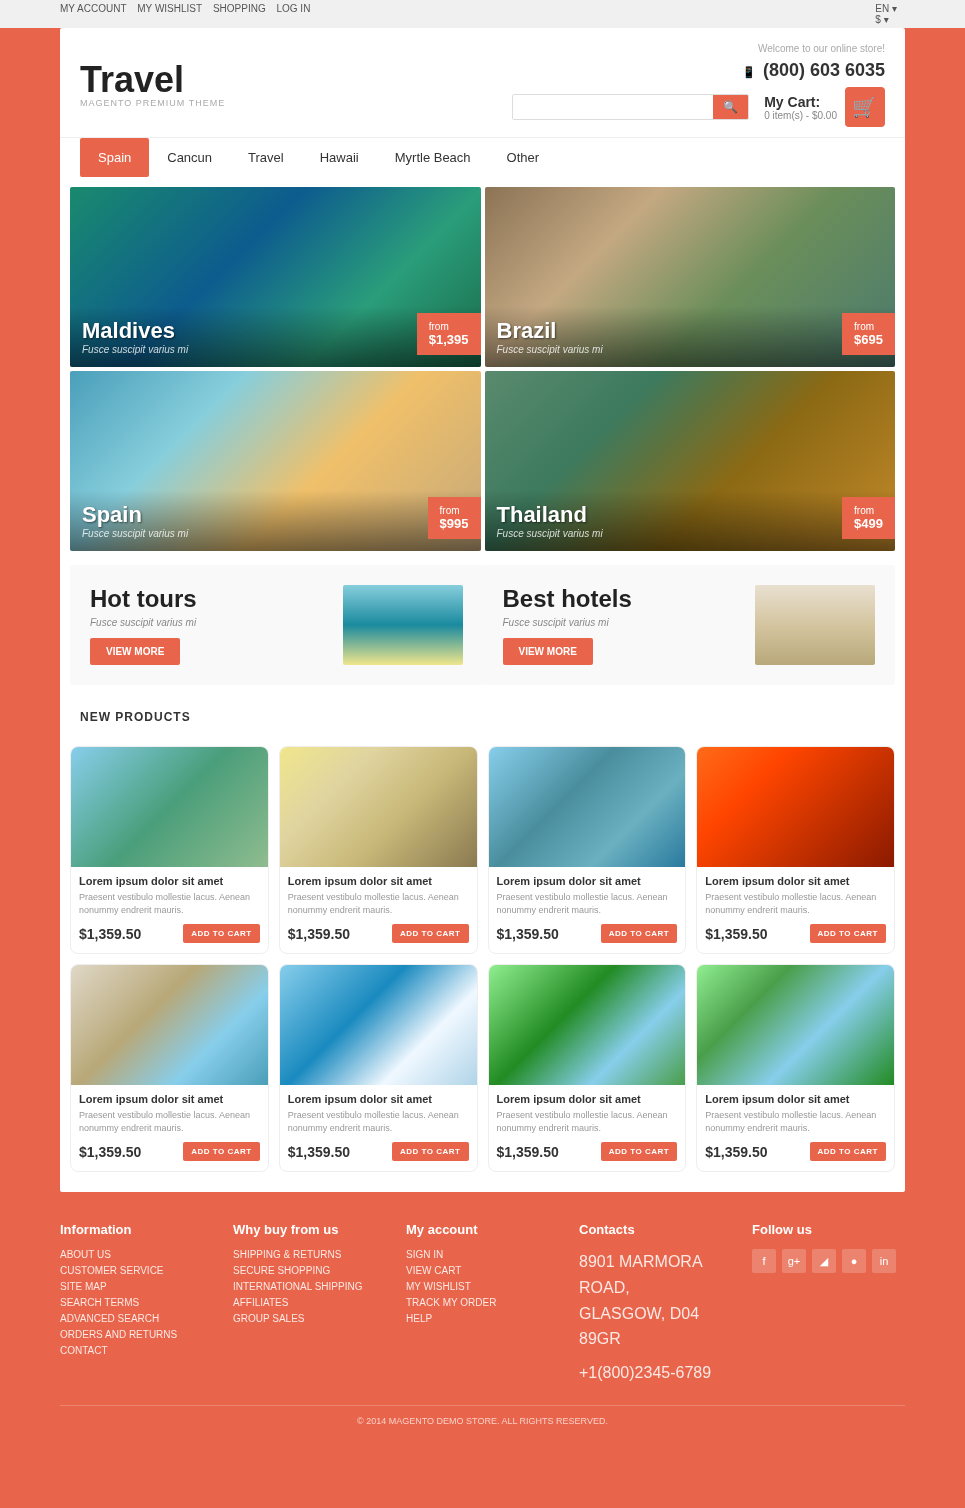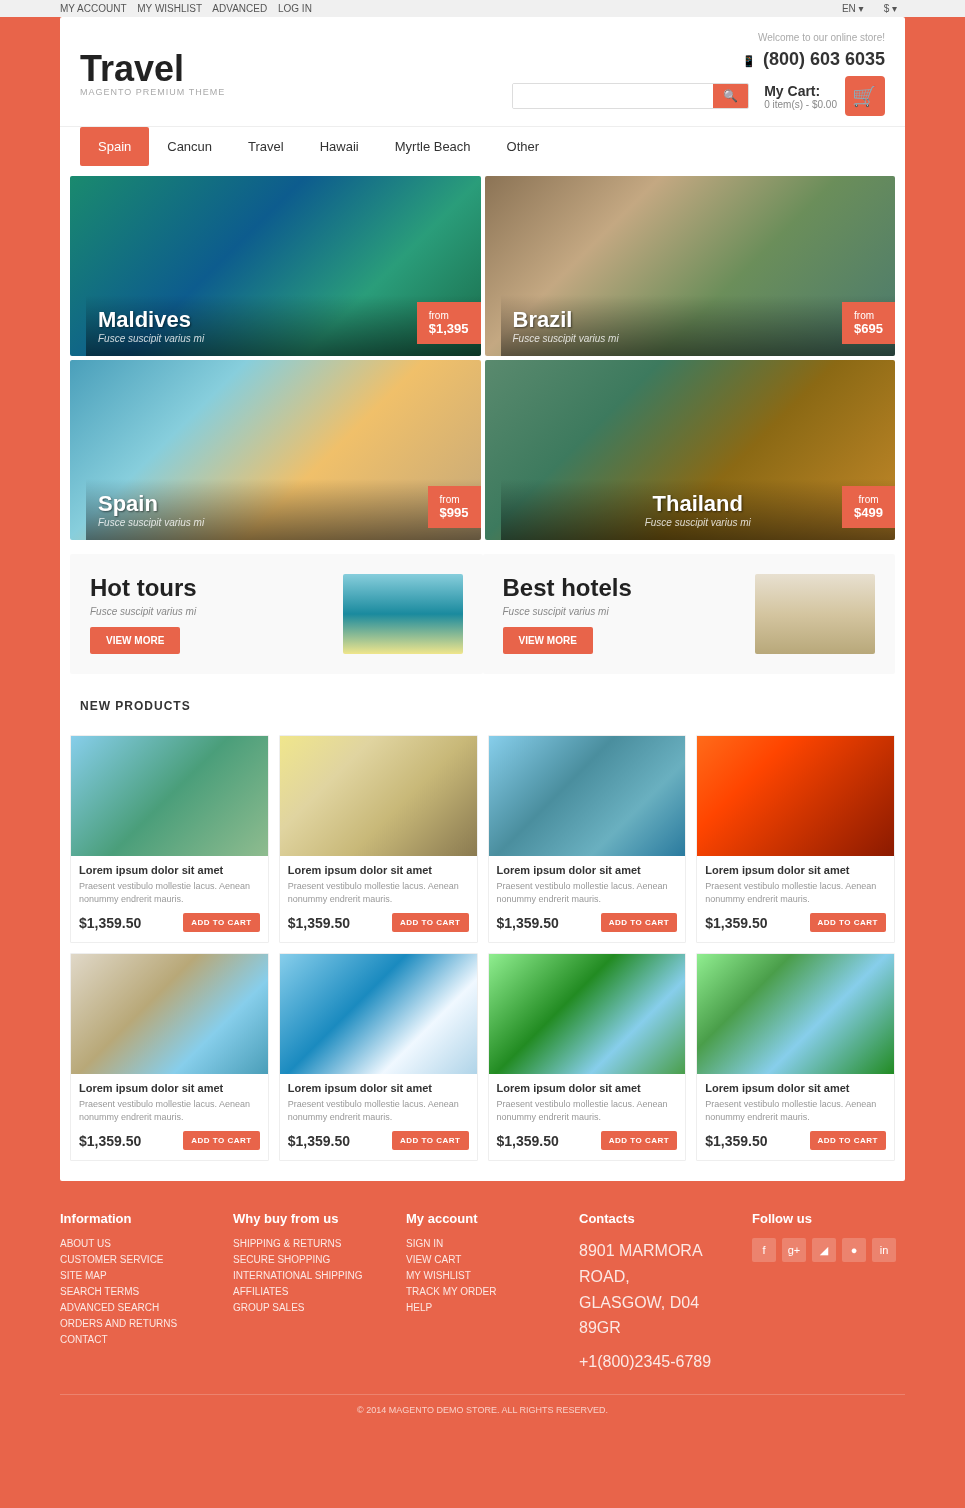--- a/index.html
+++ b/index.html
@@ -18,21 +18,21 @@
       display: flex;
       justify-content: space-between;
       font-size: 10px;
       color: #555;
     }
     .top-bar-left a, .top-bar-right a {
       color: #555;
       text-decoration: none;
       margin-right: 8px;
     }
-    .top-bar-right { display: flex; gap: 12px; }
+    .top-bar-right { display: flex; gap: 0; flex-direction: column; }
 
     
     .main-container {
       background: #fff;
       margin: 0 60px;
       border-radius: 2px;
     }
 
     
     .header {
@@ -147,26 +147,26 @@
     .dest-card {
       position: relative;
       overflow: hidden;
       height: 180px;
       border-radius: 2px;
     }
     
     .dest-maldives { background: linear-gradient(135deg, #1a8a6e 0%, #0d5c8e 40%, #2a9d7a 70%, #1a6b4a 100%); }
     .dest-brazil { background: linear-gradient(135deg, #8b7355 0%, #c4a882 30%, #6b8e5a 60%, #4a7a6e 100%); }
     .dest-spain { background: linear-gradient(135deg, #4a9fba 0%, #87cedc 30%, #f0c06a 60%, #c4a87a 100%); }
-    .dest-thailand { background: linear-gradient(135deg, #5a8a6e 0%, #3d7a5e 30%, #8b6914 60%, #c4892a 100%); text-align: center; }
+    .dest-thailand { background: linear-gradient(135deg, #5a8a6e 0%, #3d7a5e 30%, #8b6914 60%, #c4892a 100%); }
 
     .dest-overlay {
       position: absolute;
       bottom: 0;
-      left: 16px;
+      left: 0;
       right: 0;
       padding: 12px;
       background: linear-gradient(to top, rgba(0,0,0,0.5) 0%, transparent 100%);
     }
     .dest-name {
       color: white;
       font-size: 22px;
       font-weight: bold;
       text-shadow: 1px 1px 2px rgba(0,0,0,0.5);
     }
@@ -245,21 +245,21 @@
       color: #333;
     }
     .products-grid {
       display: grid;
       grid-template-columns: repeat(4, 1fr);
       gap: 10px;
       padding: 0 10px 20px;
     }
     .product-card {
       border: 1px solid #eee;
-      border-radius: 1px;
+      border-radius: 8px;
       overflow: hidden;
       padding-bottom: 10px;
     }
     .product-img {
       width: 100%;
       height: 120px;
       object-fit: cover;
     }
     .prod-img-1 { background: linear-gradient(135deg, #87ceeb 0%, #4a9e7a 50%, #8fbc8f 100%); }
     .prod-img-2 { background: linear-gradient(135deg, #f0e68c 0%, #e0d4a0 30%, #c8b878 60%, #8a7a50 100%); }
@@ -363,21 +363,21 @@
       color: rgba(255,255,255,0.7);
     }
   </style>
 </head>
 <body>
 
 <div class="top-bar">
   <div class="top-bar-left">
     <a>MY ACCOUNT</a>
     <a>MY WISHLIST</a>
-    <a>ADVANCED</a>
+    <a>SHOPPING</a>
     <a>LOG IN</a>
   </div>
   <div class="top-bar-right">
     <a>EN ▾</a>
     <a>$ ▾</a>
   </div>
 </div>
 
 <div class="main-container">
 

